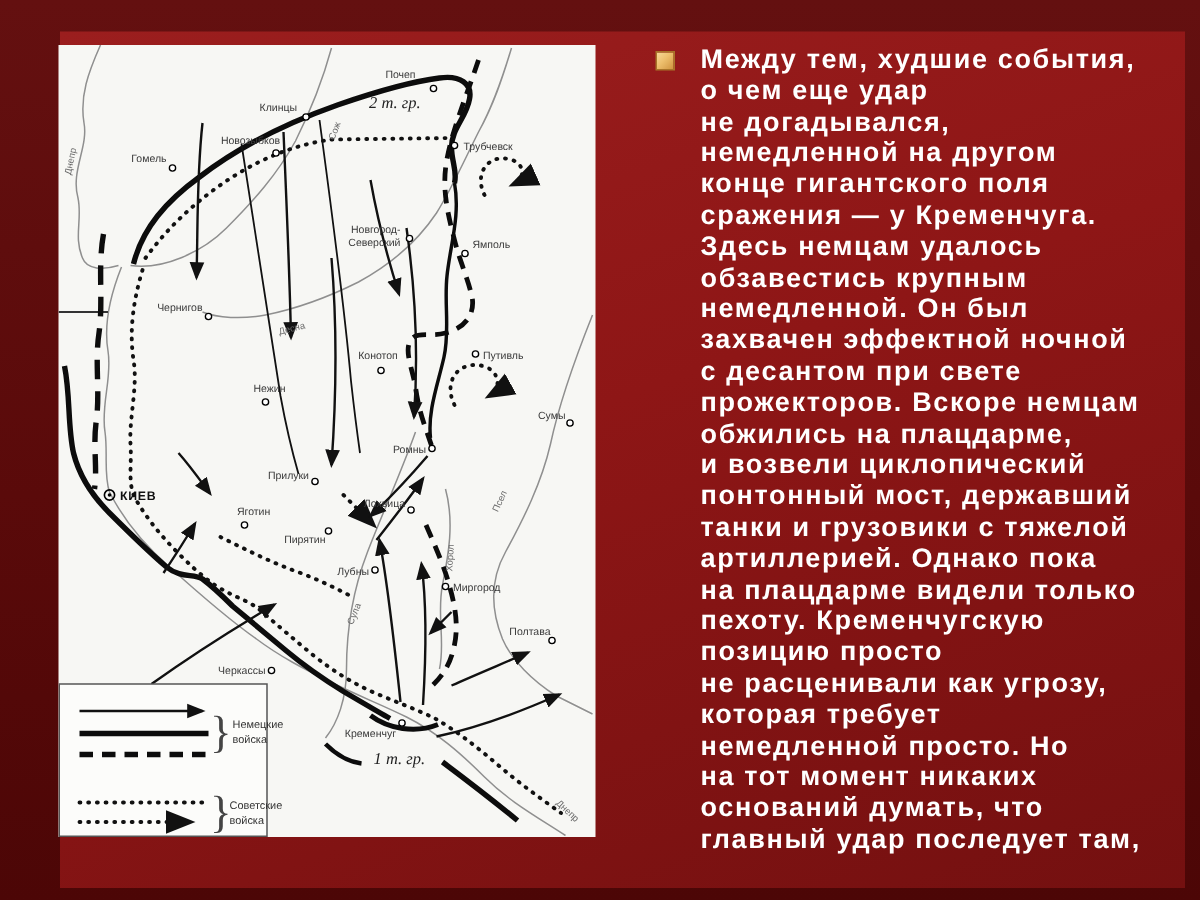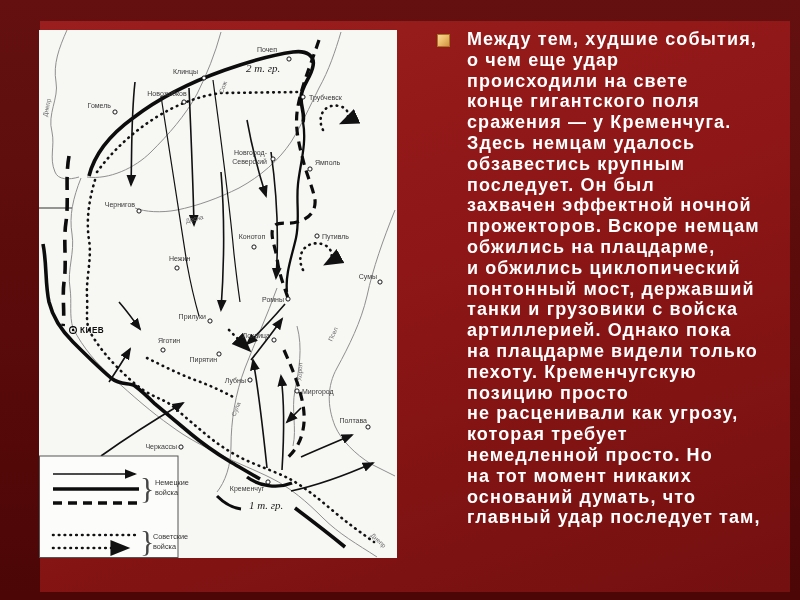--- a/index.html
+++ b/index.html
@@ -26,32 +26,34 @@
 </head>
 <body>
 
 <div class="slide">
 
   <div class="panel">
     <div class="bullet"></div>
     <div class="text-col">
         <div>Между тем, худшие события,</div>
         <div>о чем еще удар</div>
-        <div>происходили на свете</div>
+        <div>не догадывался,</div>
+        <div>немедленной на другом</div>
         <div>конце гигантского поля</div>
         <div>сражения — у Кременчуга.</div>
         <div>Здесь немцам удалось</div>
         <div>обзавестись крупным</div>
-        <div>последует. Он был</div>
+        <div>немедленной. Он был</div>
         <div>захвачен эффектной ночной</div>
+        <div>с десантом при свете</div>
         <div>прожекторов. Вскоре немцам</div>
         <div>обжились на плацдарме,</div>
-        <div>и обжились циклопический</div>
+        <div>и возвели циклопический</div>
         <div>понтонный мост, державший</div>
-        <div>танки и грузовики с войска</div>
+        <div>танки и грузовики с тяжелой</div>
         <div>артиллерией. Однако пока</div>
         <div>на плацдарме видели только</div>
         <div>пехоту. Кременчугскую</div>
         <div>позицию просто</div>
         <div>не расценивали как угрозу,</div>
         <div>которая требует</div>
         <div>немедленной просто. Но</div>
         <div>на тот момент никаких</div>
         <div>оснований думать, что</div>
         <div>главный удар последует там,</div>

